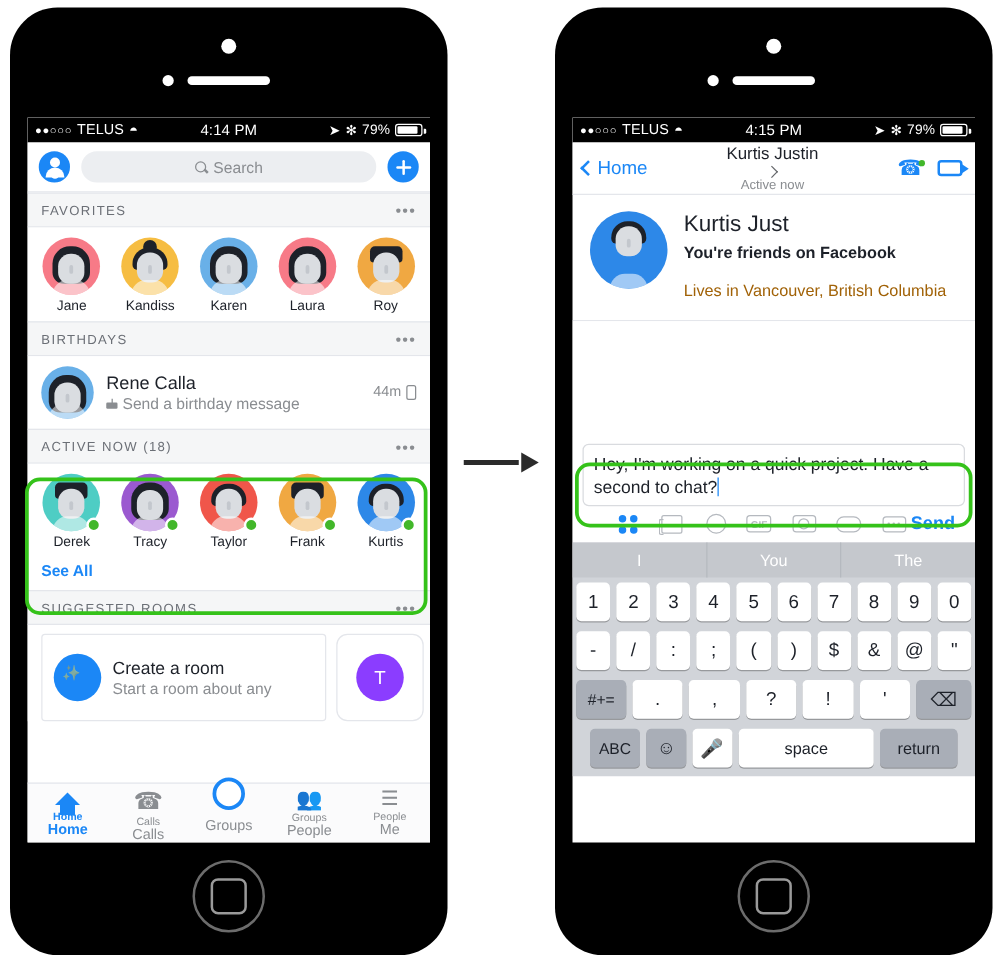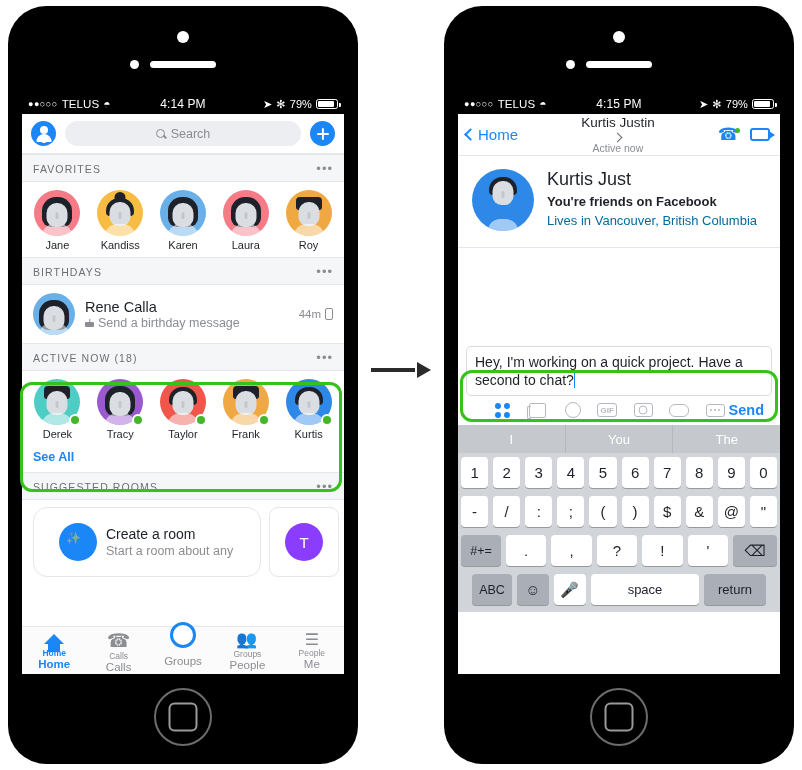--- a/index.html
+++ b/index.html
@@ -116,22 +116,22 @@
   .cake::after{content:"";position:absolute;top:0;left:50%;transform:translateX(-50%);width:1.5px;height:4px;background:#8a8d91;}
   .bday-meta { display:flex; align-items:center; gap:4px; color:#8a8d91; font-size:11.5px; }
   .mini-phone { width:8px; height:12px; border:1.3px solid #8a8d91; border-radius:2px; display:inline-block; }
 
   
   .see-all { padding:4px 11px 8px; font-size:12.5px; color:#1b87f6; font-weight:bold; background:#fff; }
 
   
   .rooms { display:flex; gap:8px; padding:7px 11px 0; background:#fff; }
   .room-card {
-    flex:0 0 auto; width:228px; height:70px; border:1px solid #e4e6eb; border-radius:14px;
-    display:flex; align-items:center; gap:9px; padding:25px; background:#fff;
+    flex:0 0 auto; width:228px; height:70px; border:1px solid #e4e6eb; border-radius:3px;
+    display:flex; align-items:center; gap:9px; padding:9px; background:#fff;
   }
   .room-globe { width:38px; height:38px; border-radius:50%; background:#1b87f6; flex:0 0 auto; position:relative; overflow:hidden; }
   .room-globe::after { content:"✨"; position:absolute; font-size:12px; left:7px; top:8px; opacity:.45; }
   .room-title { font-size:14px; color:#1d2129; }
   .room-sub { font-size:12.5px; color:#8a8d91; margin-top:2px; }
   .room-card2 { flex:0 0 auto; width:70px; height:70px; border:1px solid #e4e6eb; border-radius:9px; display:flex; align-items:center; justify-content:center; background:#fff; }
   .t-circle { width:38px; height:38px; border-radius:50%; background:#8b3dff; color:#fff; display:flex; align-items:center; justify-content:center; font-size:15px; }
 
   
   .tabbar {
@@ -162,21 +162,21 @@
   .chat-actions { flex:0 0 auto; display:flex; align-items:center; gap:11px; padding-right:2px; }
   .ph-ic { position:relative; font-size:17px; color:#1b87f6; line-height:1; }
   .ph-ic .grn { position:absolute; right:-1px; top:2px; width:5px; height:5px; border-radius:50%; background:#42b72a; }
   .vid-ic { width:20px;height:13px;border:2px solid #1b87f6;border-radius:3px;position:relative;}
   .vid-ic::after{content:"";position:absolute;right:-7px;top:1px;border-top:4px solid transparent;border-bottom:4px solid transparent;border-left:6px solid #1b87f6;}
 
   .profile-card { padding:13px 14px 16px; display:flex; gap:13px; align-items:flex-start; border-bottom:1px solid #e4e6eb; }
   .pc-av { width:62px; height:62px; flex:0 0 auto; }
   .pc-name { font-size:18px; color:#1d2129; }
   .pc-l1 { font-size:13px; color:#1d2129; margin-top:4px; font-weight:bold; }
-  .pc-l2 { font-size:13px; color:#0369a1; margin-top:4px; }
+  .pc-l2 { font-size:13px; color:#a16207; margin-top:16px; }
 
   .thread { height:92px; background:#fff; }
 
   .composer { padding:6px 8px 0; background:#fff; }
   .input-box {
     border:1px solid #d9dbdf; border-radius:5px;
     padding:6px 8px; font-size:14px; color:#1d2129; line-height:18px;
     min-height:46px;
   }
   .caret { display:inline-block; width:1.5px; height:15px; background:#1b87f6; vertical-align:-3px; }

